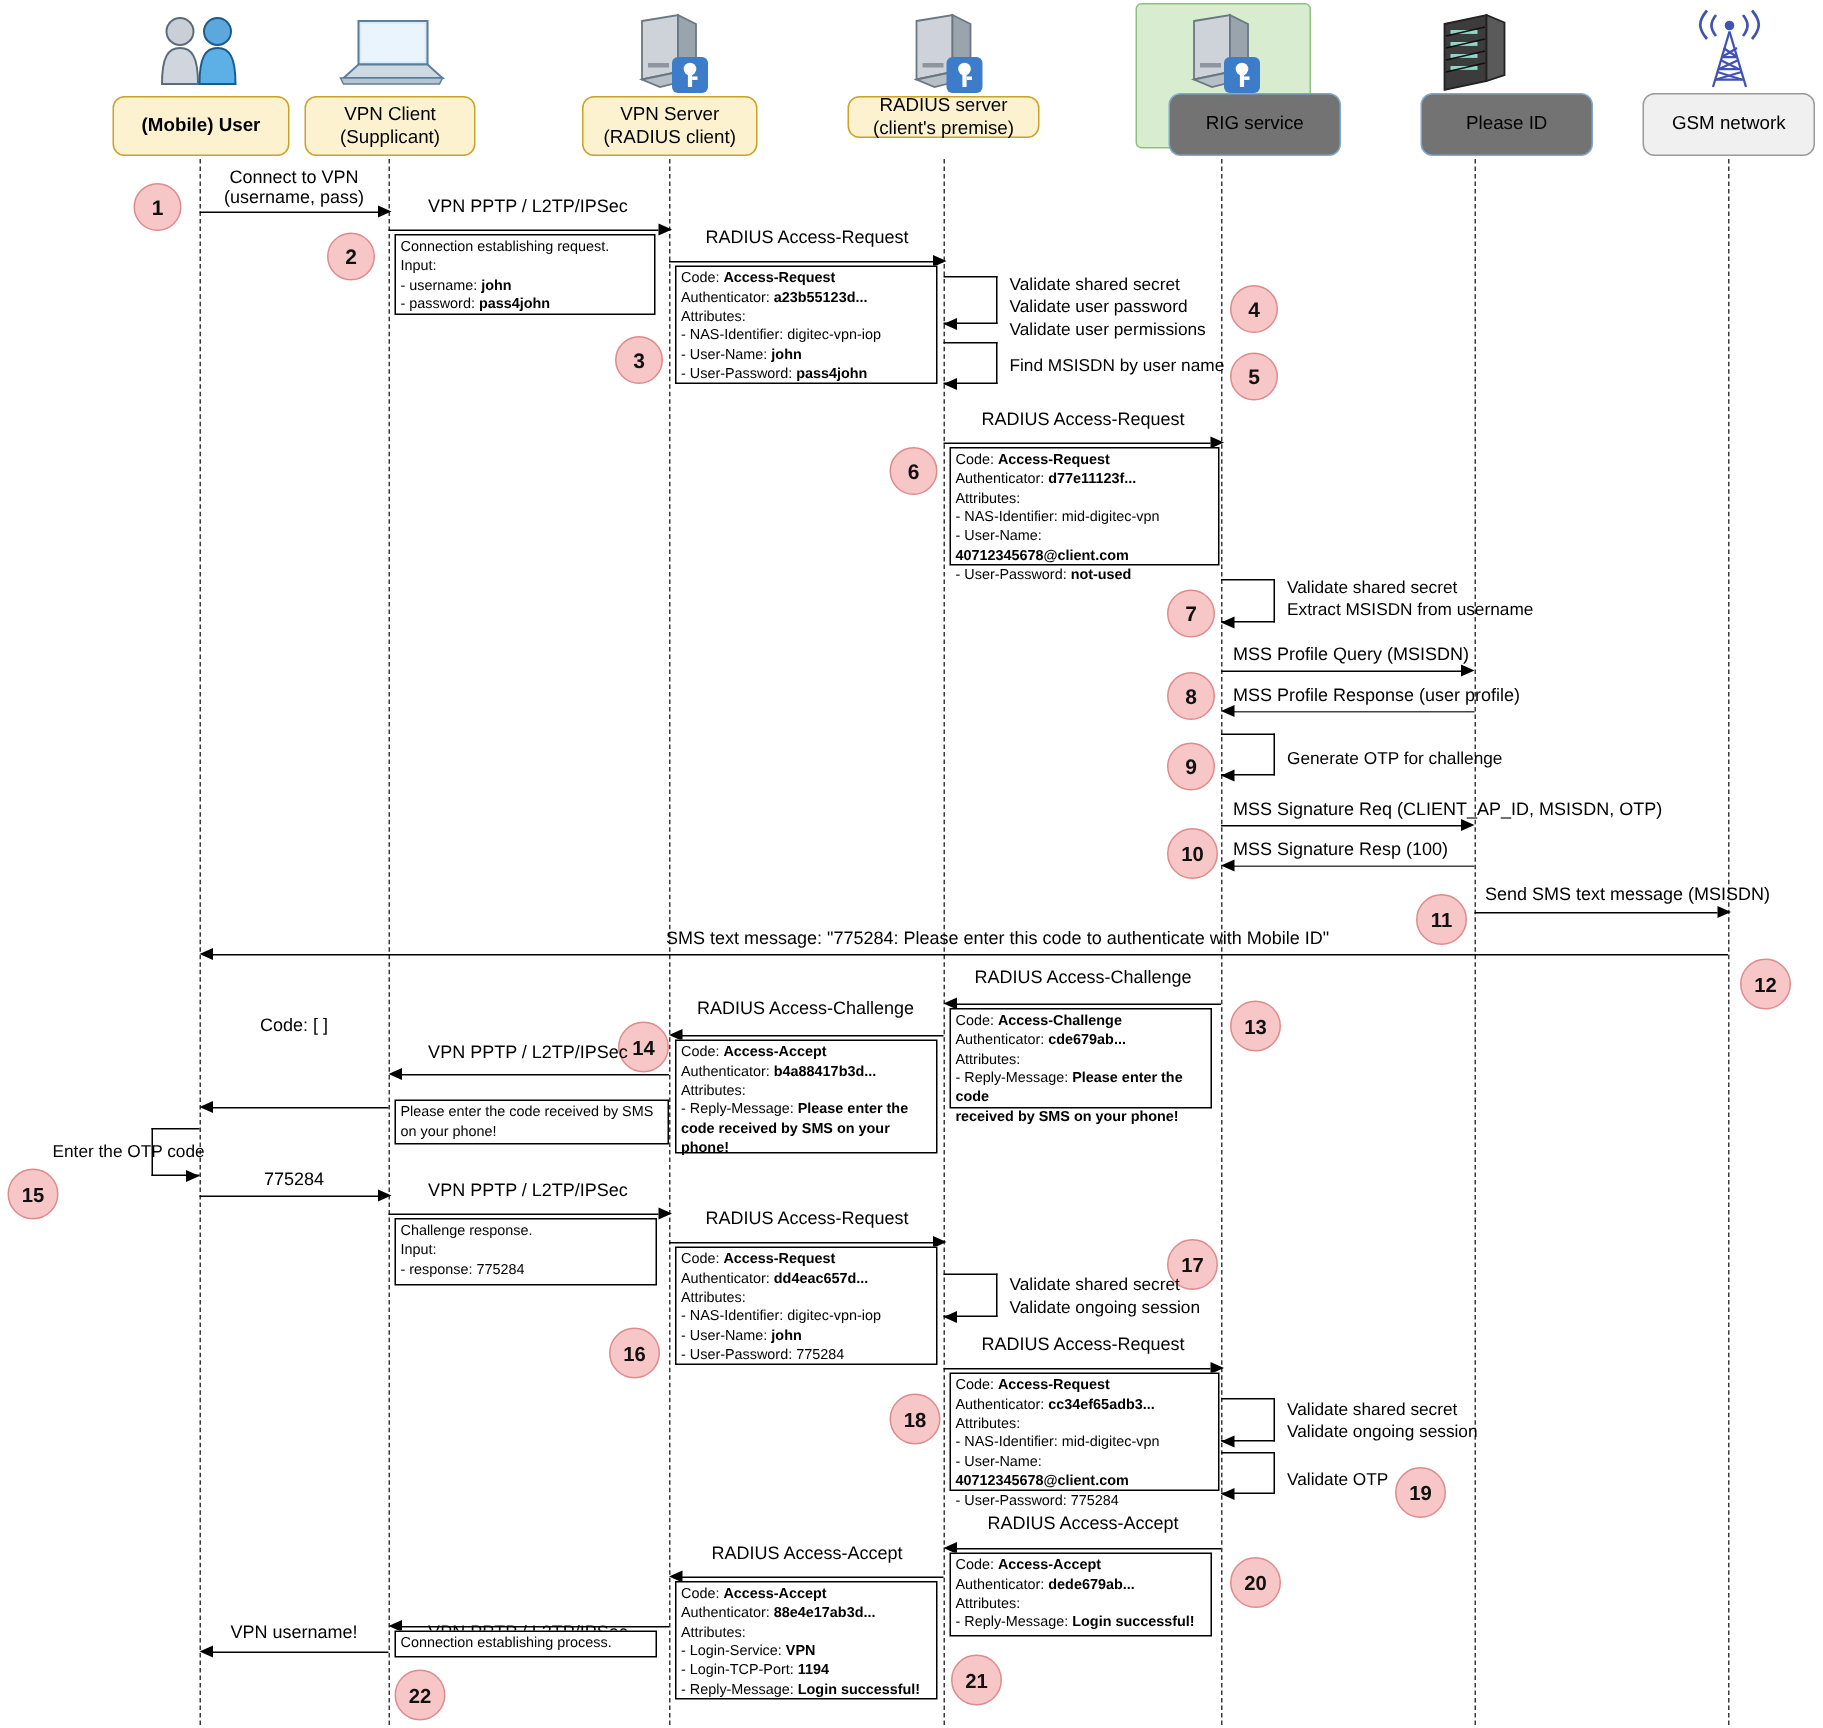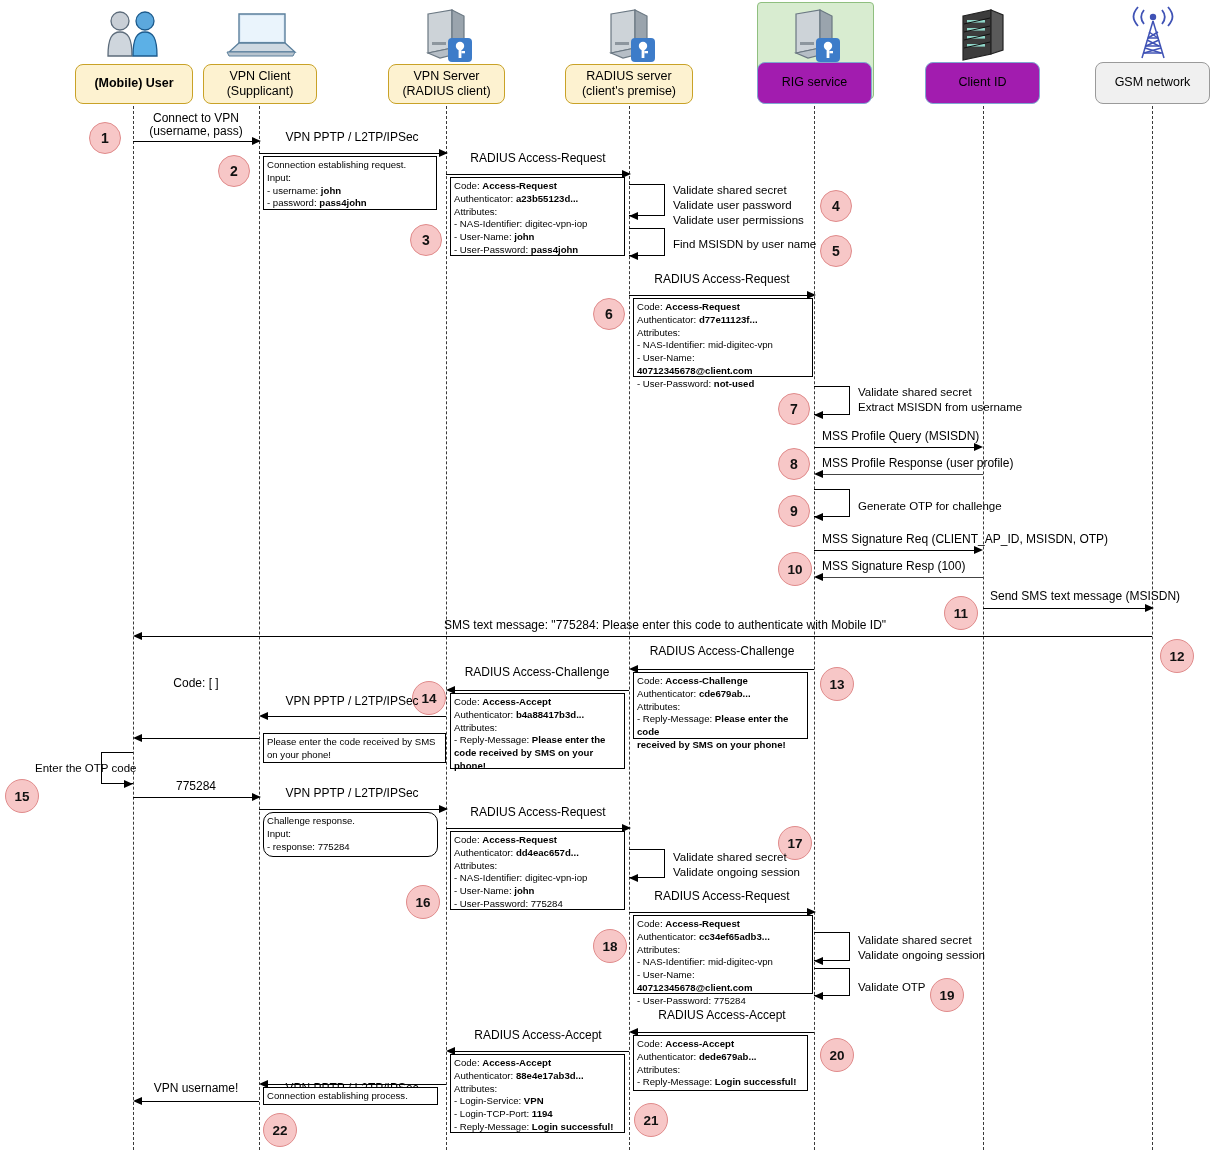--- a/index.html
+++ b/index.html
@@ -6,21 +6,21 @@
   body{font-family:"Liberation Sans", sans-serif;color:#000;}
   #stage{position:relative;width:1215px;height:1152px;overflow:hidden;background:#fff;}
 
   
   .actor-box{
     position:absolute;box-sizing:border-box;
     border-radius:8px;display:flex;align-items:center;justify-content:center;
     text-align:center;line-height:1.22;font-size:12.5px;
   }
   .actor-yellow{background:#fdf2d0;border:1.2px solid #c9a227;}
-  .actor-blue{background:#a21caf;border:1.2px solid #7fa8d0;}
+  .actor-blue{background:#737373;border:1.2px solid #7fa8d0;margin-left:22px;}
   .actor-gray{background:#f0f0f0;border:1.2px solid #9a9a9a;}
   .greenpad{position:absolute;background:#d8ecd0;border:1.2px solid #8fbf7f;border-radius:4px;}
 
   
   .lifeline{position:absolute;width:0;border-left:1.4px dashed #3a3a3a;}
 
   
   .msg-line{position:absolute;height:0;border-top:1.3px solid #000;}
   .msg-line.thin{border-top:1px solid #444;}
   .arrowhead{position:absolute;width:0;height:0;}
@@ -147,28 +147,28 @@
 
   <div class="actor-box actor-yellow" style="left:75px;top:64px;width:118px;height:40px;font-weight:bold;">
     <span><span>(Mobile) User</span></span>
   </div>
   <div class="actor-box actor-yellow" style="left:203px;top:64px;width:114px;height:40px;">
     <span><span>VPN Client</span><br><span>(Supplicant)</span></span>
   </div>
   <div class="actor-box actor-yellow" style="left:388px;top:64px;width:117px;height:40px;">
     <span><span>VPN Server</span><br><span>(RADIUS client)</span></span>
   </div>
-  <div class="actor-box actor-yellow" style="left:565px;top:64px;width:128px;height:40px;">
+  <div class="actor-box actor-yellow" style="left:565px;top:64px;width:128px;height:28px;">
     <span><span>RADIUS server</span><br><span>(client's premise)</span></span>
   </div>
   <div class="actor-box actor-blue" style="left:757px;top:62px;width:115px;height:42px;">
     <span><span>RIG service</span></span>
   </div>
   <div class="actor-box actor-blue" style="left:925px;top:62px;width:115px;height:42px;">
-    <span><span>Client ID</span></span>
+    <span><span>Please ID</span></span>
   </div>
   <div class="actor-box actor-gray" style="left:1095px;top:62px;width:115px;height:42px;">
     <span><span>GSM network</span></span>
   </div>
 
   <div class="lifeline" style="left:133px;top:106px;height:1044px;"></div>
   <div class="lifeline" style="left:259px;top:106px;height:1044px;"></div>
   <div class="lifeline" style="left:446px;top:106px;height:1044px;"></div>
   <div class="lifeline" style="left:629px;top:106px;height:1044px;"></div>
   <div class="lifeline" style="left:814px;top:106px;height:1044px;"></div>
@@ -364,21 +364,21 @@
   <div class="msg-label ctr" style="left:196px;top:779px;"><span>775284</span></div>
   <div class="msg-line" style="left:133px;top:797px;width:119px;"></div>
   <div class="arrowhead ah-right" style="left:252px;top:792.5px;"></div>
 
   <div class="step wide" style="left:406px;top:885px;">
       <span>16</span>
     </div>
   <div class="msg-label ctr" style="left:352px;top:786px;"><span>VPN PPTP / L2TP/IPSec</span></div>
   <div class="msg-line" style="left:259px;top:809px;width:180px;"></div>
   <div class="arrowhead ah-right" style="left:439px;top:804.5px;"></div>
-  <div class="note" style="left:263px;top:812px;width:175px;height:45px;border-radius:10px;">
+  <div class="note" style="left:263px;top:812px;width:175px;height:45px;">
     <div id="note-n16">
         <div>Challenge response.</div>
         <div>Input:</div>
         <div>- response: 775284</div>
       </div>
   </div>
 
   <div class="msg-label ctr" style="left:538px;top:805px;"><span>RADIUS Access-Request</span></div>
   <div class="msg-line" style="left:446px;top:828px;width:176px;"></div>
   <div class="arrowhead ah-right" style="left:622px;top:823.5px;"></div>

